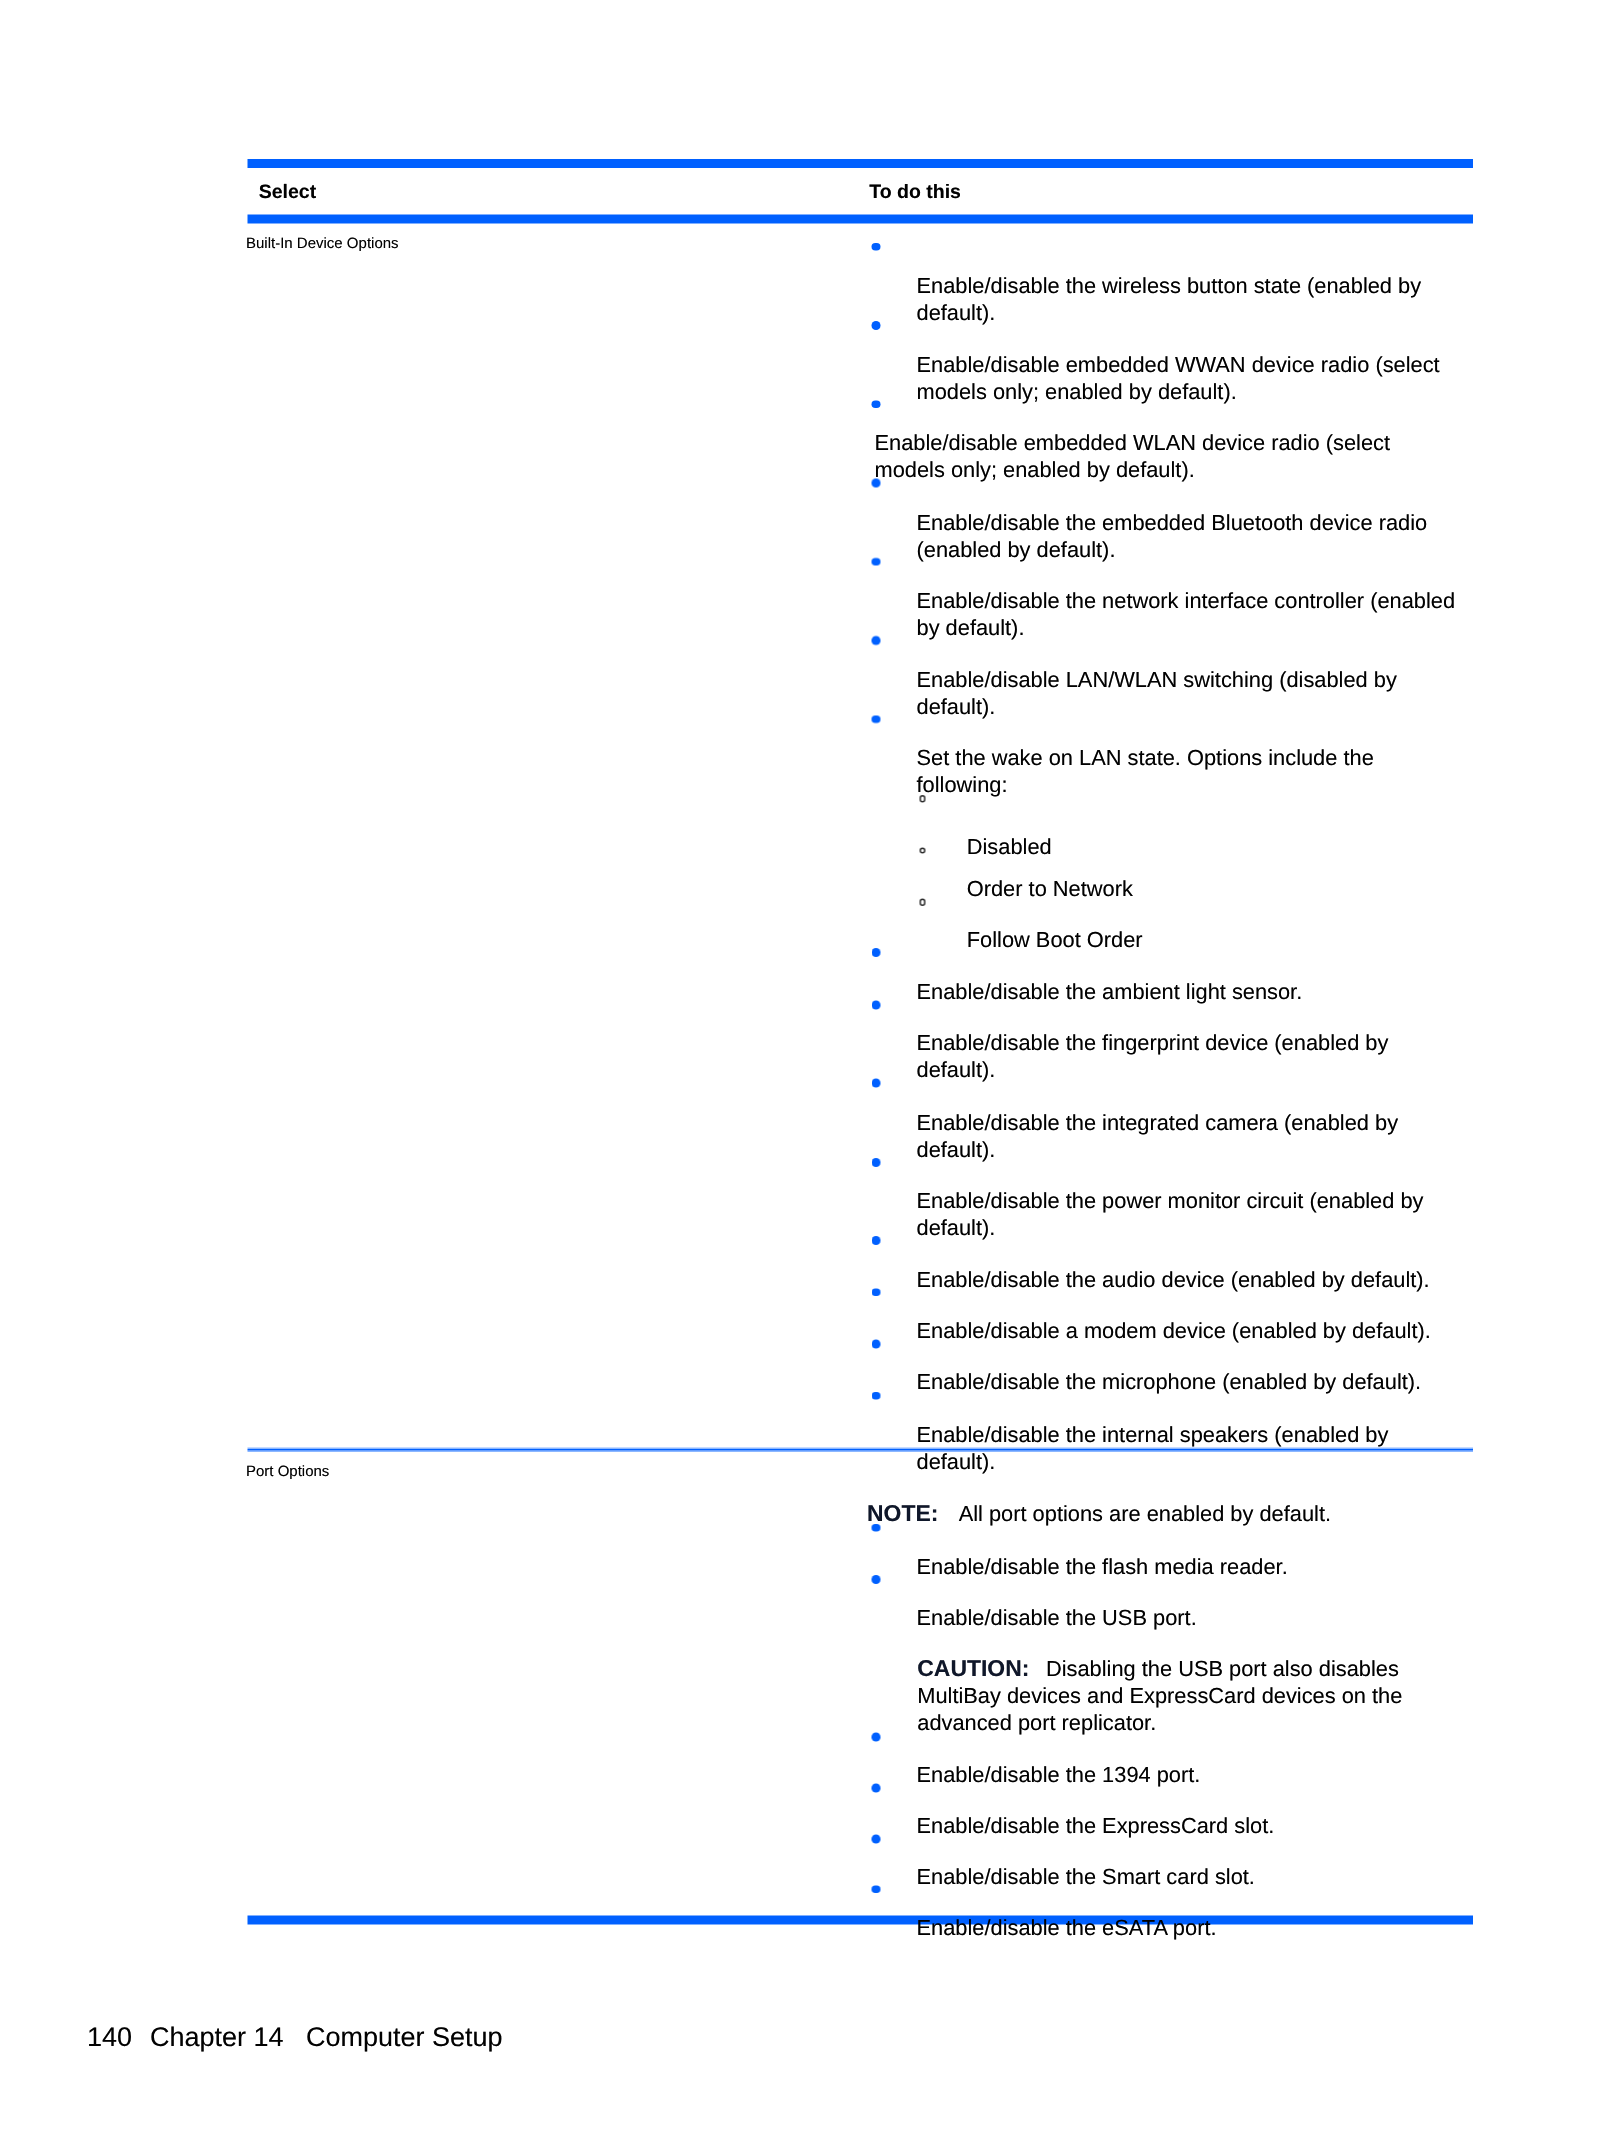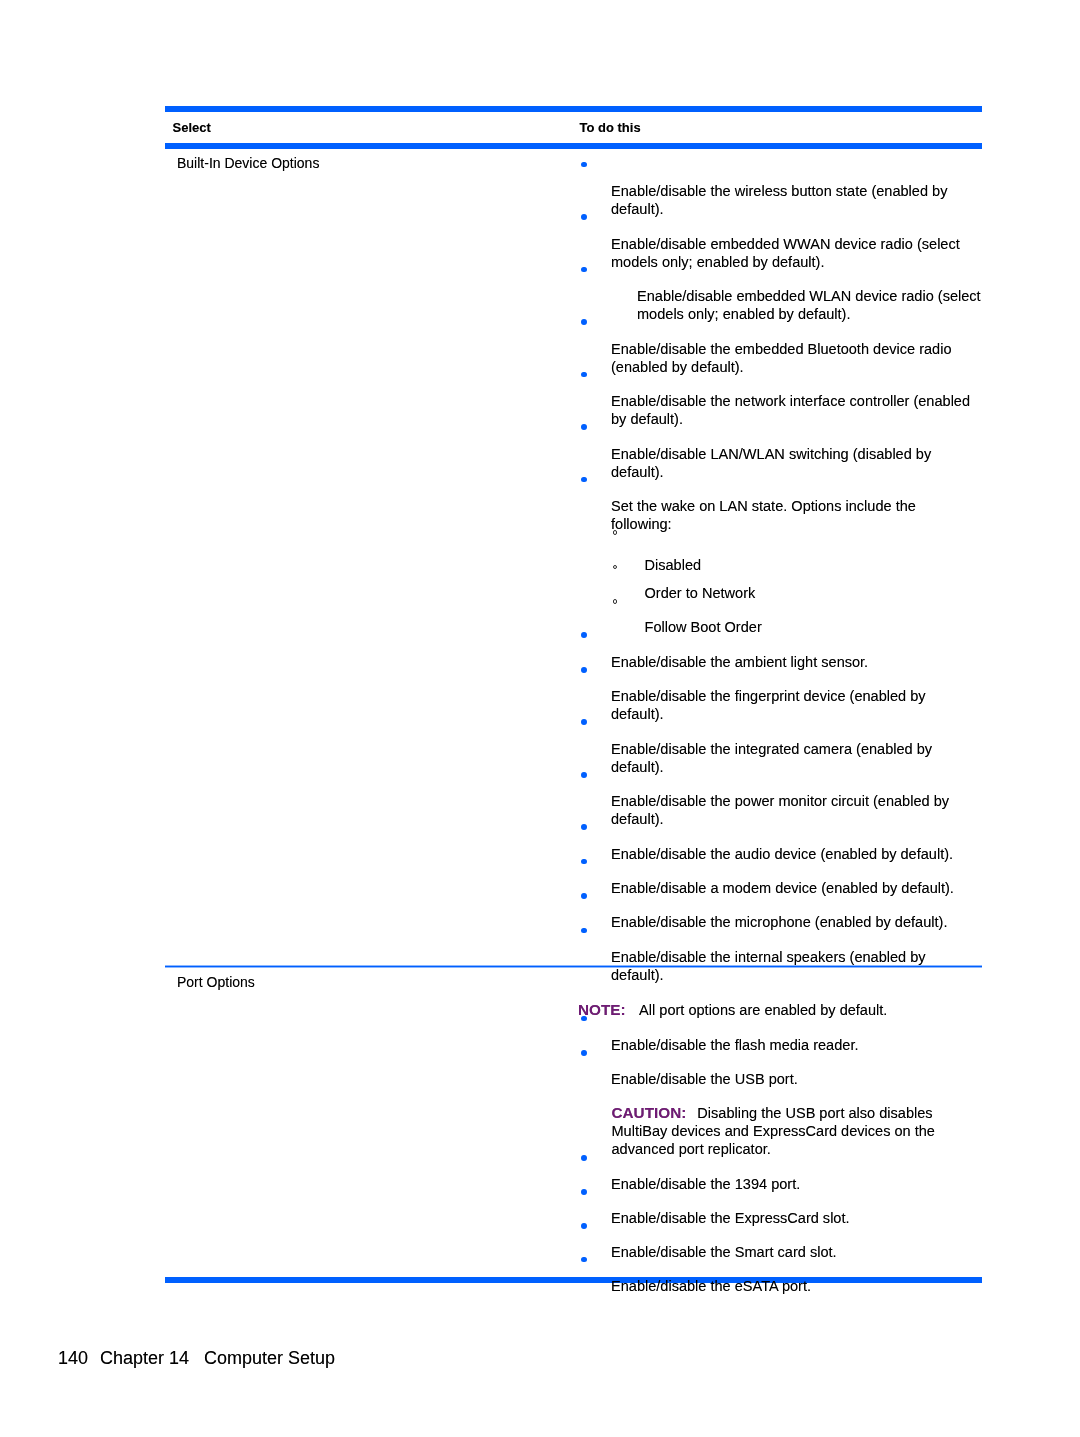--- a/index.html
+++ b/index.html
@@ -15,30 +15,30 @@
   .txt, .col-head, .sel-cell, .footer { will-change: opacity; opacity: 0.999; }
 
   .rule { position:absolute; left:165px; width:817px; background:#0060ff; }
   .rule-top { top:106px; height:6px; }
   .rule-head { top:143px; height:6px; }
   .rule-mid { top:966px; height:1px; background:#0060ff; box-shadow: 0 -1px 0 rgba(0,96,255,0.45), 0 1px 0 rgba(0,96,255,0.45); }
   .rule-bottom { top:1277px; height:6px; }
 
   .col-head { position:absolute; font-weight:bold; font-size:13px; line-height:18px;
               white-space:nowrap; text-shadow: 0 0 0.3px rgba(0,0,0,0.42); }
-  .sel-cell { position:absolute; left:177px; font-size:14px; line-height:18px;
+  .sel-cell { position:absolute; left:164px; font-size:10px; line-height:18px;
               white-space:nowrap; text-shadow: 0 0 0.3px rgba(0,0,0,0.42); }
 
   .bullet { position:absolute; width:5.8px; height:5.8px; border-radius:50%;
             background:#0060ff; }
   .subbullet { position:absolute; width:4.6px; height:4.6px; border-radius:50%;
             border:1.1px solid #2e2e2e; box-sizing:border-box; background:#fff; }
   .txt { position:absolute; font-size:14.55px; line-height:18.1px;
          text-shadow: 0 0 0.3px rgba(0,0,0,0.42); margin-top: 28px; }
-  .lbl { color:#701a75; font-weight:bold; font-size:15.3px; }
+  .lbl { color:#0f172a; font-weight:bold; font-size:15.3px; }
   .gap { display:inline-block; }
   .gap-note { width:13.5px; }
   .gap-caution { width:11px; }
   .footer { position:absolute; font-size:18px; line-height:22px;
             white-space:nowrap; text-shadow: 0 0 0.3px rgba(0,0,0,0.45); }
 </style>
 </head>
 <body>
 
 <div class="page">
@@ -48,21 +48,21 @@
   <div class="rule rule-bottom"></div>
   <div class="col-head" style="left:172.5px;top:119.4px">Select</div>
   <div class="col-head" style="left:579.5px;top:119.4px">To do this</div>
   <div class="sel-cell" style="top:154.0px">Built-In Device Options</div>
   <div class="sel-cell" style="top:972.8px">Port Options</div>
   <div class="bullet" style="left:581px;top:161.7px"></div>
   <div class="txt" style="left:611px;top:154.0px;width:362px">Enable/disable the wireless button state (enabled by default).</div>
   <div class="bullet" style="left:581px;top:214.2px"></div>
   <div class="txt" style="left:611px;top:206.5px;width:362px">Enable/disable embedded WWAN device radio (select models only; enabled by default).</div>
   <div class="bullet" style="left:581px;top:266.7px"></div>
-  <div class="txt" style="left:637px;top:259.0px;width:362px">Enable/disable embedded WLAN device radio (select models only; enabled by default).</div>
+  <div class="txt" style="left:583px;top:259.0px;width:362px">Enable/disable embedded WLAN device radio (select models only; enabled by default).</div>
   <div class="bullet" style="left:581px;top:319.2px"></div>
   <div class="txt" style="left:611px;top:311.5px;width:362px">Enable/disable the embedded Bluetooth device radio (enabled by default).</div>
   <div class="bullet" style="left:581px;top:371.7px"></div>
   <div class="txt" style="left:611px;top:364.0px;width:362px">Enable/disable the network interface controller (enabled by default).</div>
   <div class="bullet" style="left:581px;top:424.2px"></div>
   <div class="txt" style="left:611px;top:416.5px;width:362px">Enable/disable LAN/WLAN switching (disabled by default).</div>
   <div class="bullet" style="left:581px;top:476.7px"></div>
   <div class="txt" style="left:611px;top:469.0px;width:362px">Set the wake on LAN state. Options include the following:</div>
   <div class="subbullet" style="left:612.7px;top:530.2px"></div>
   <div class="txt" style="left:644.5px;top:528px;width:348px">Disabled</div>

